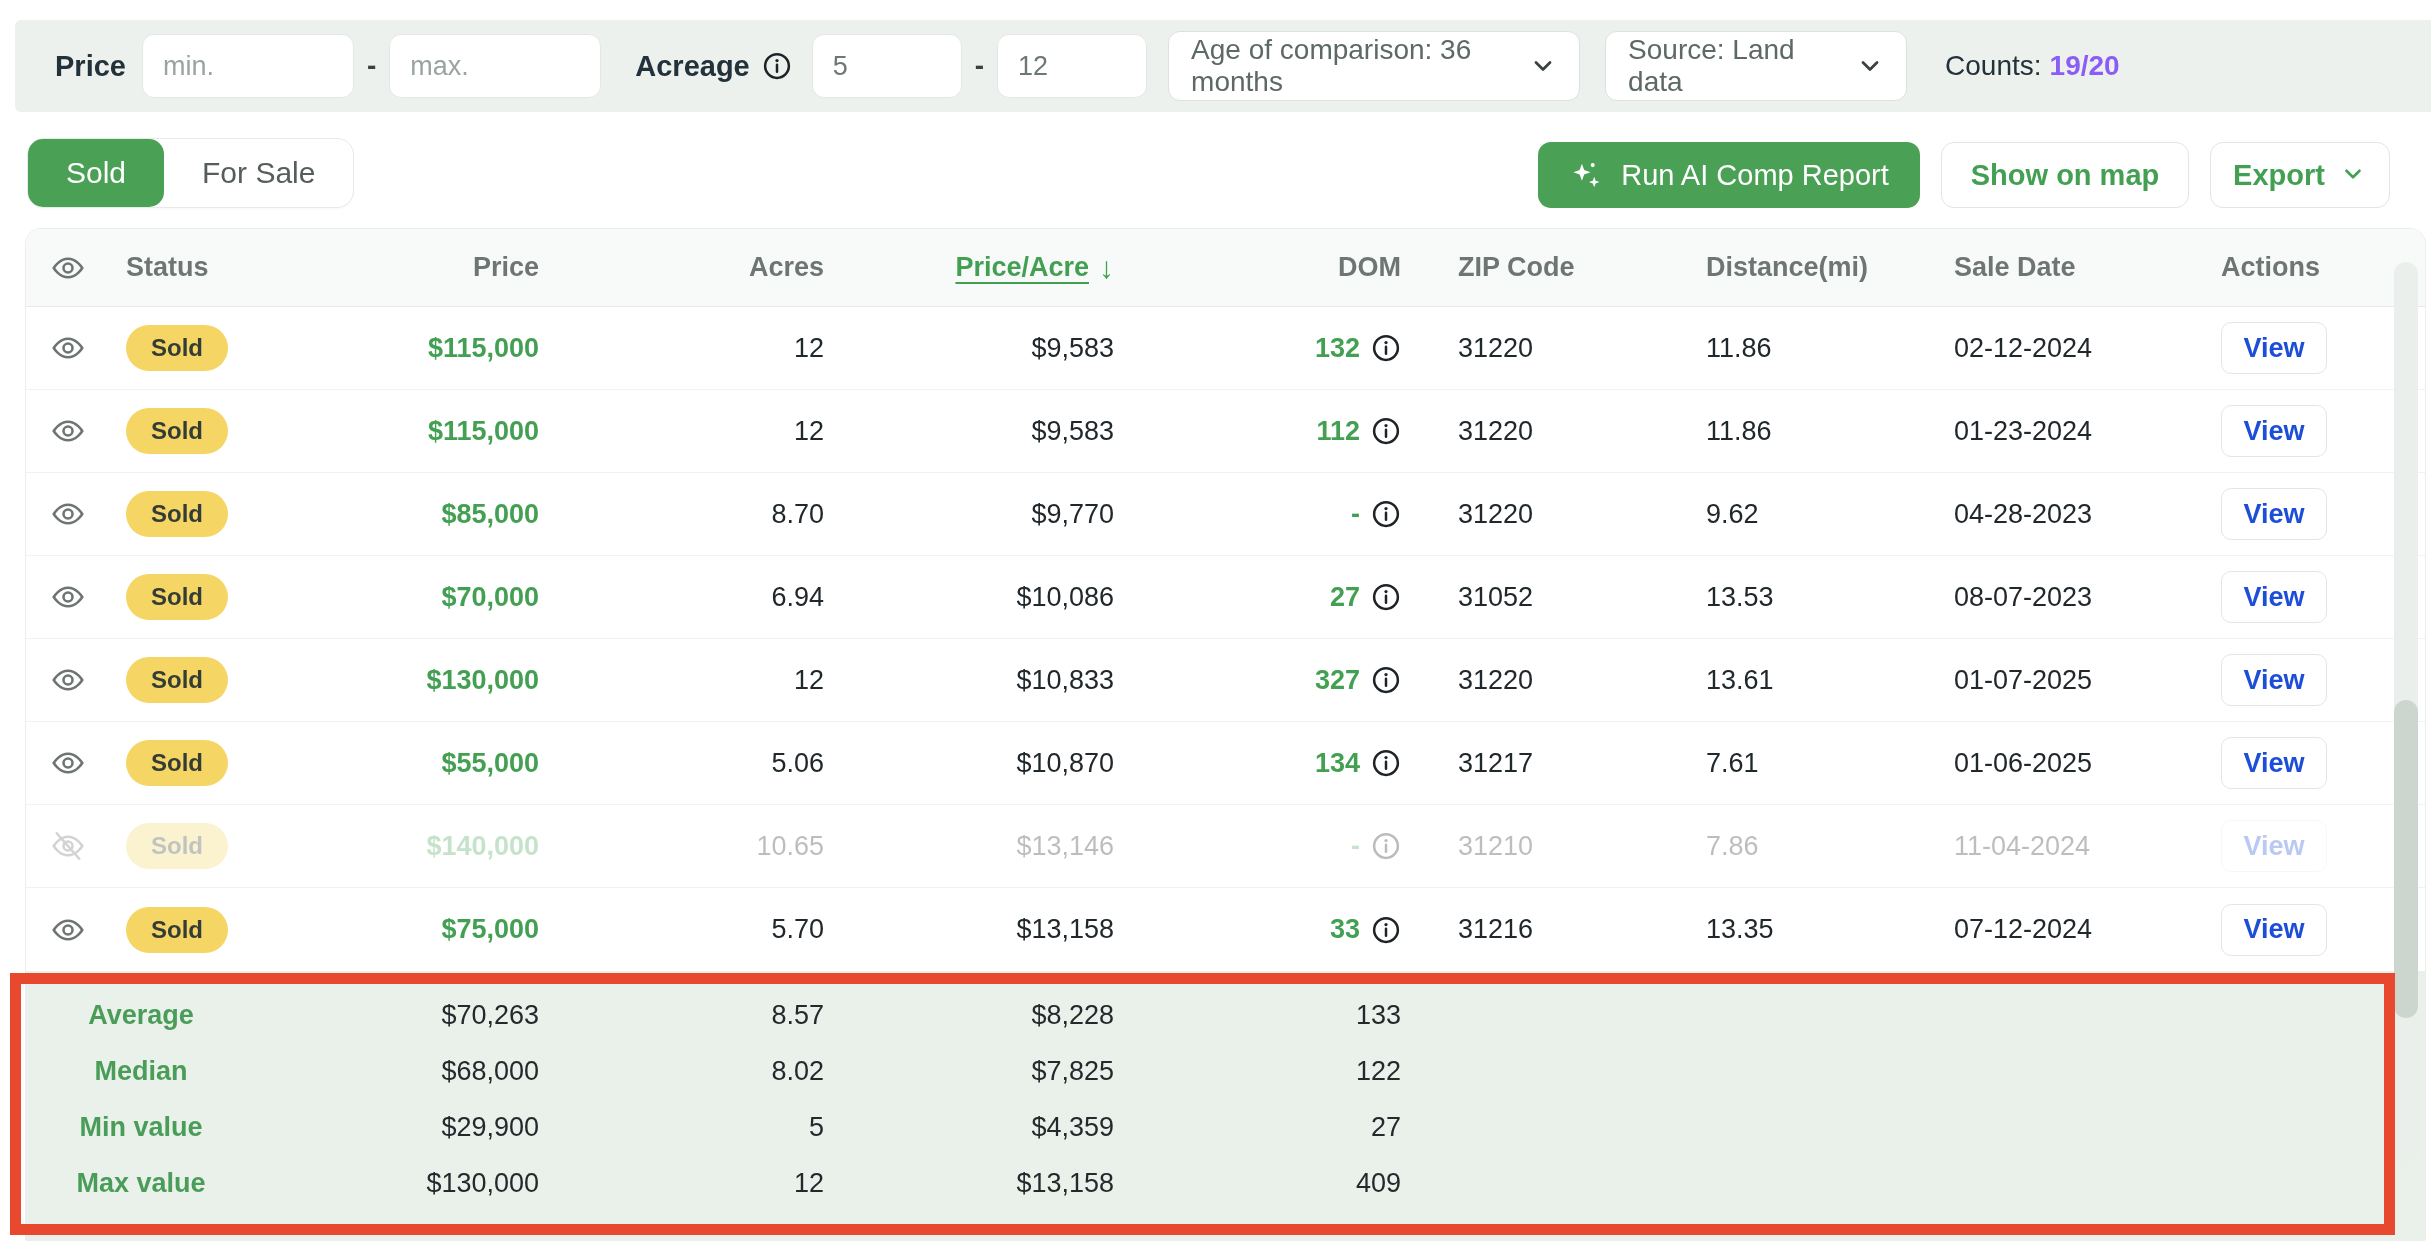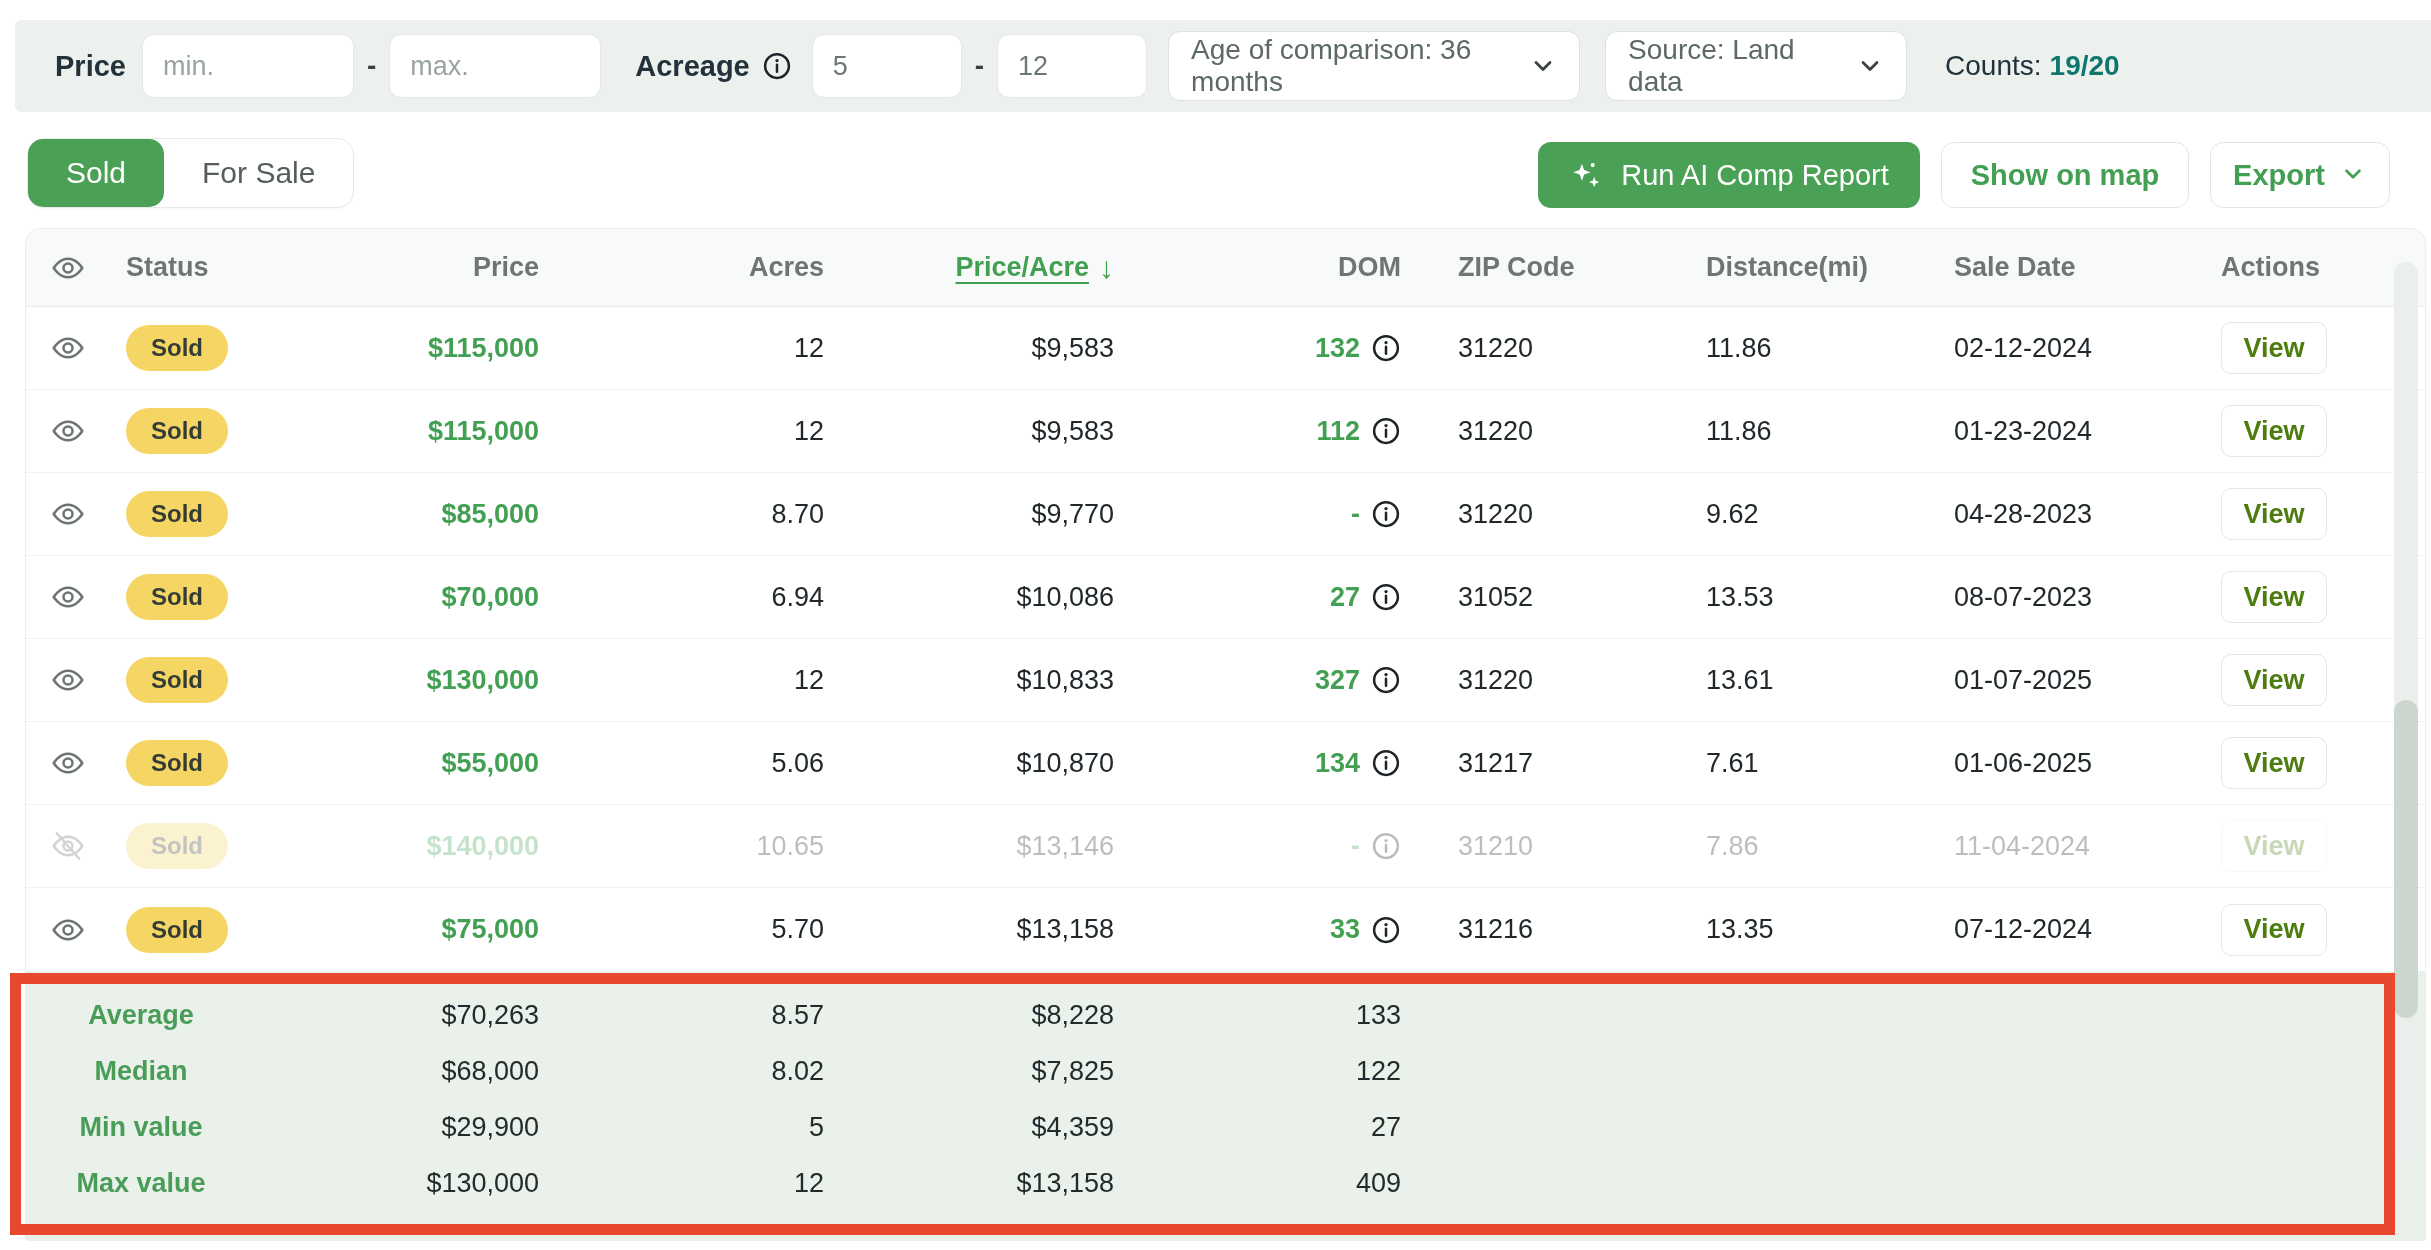--- a/index.html
+++ b/index.html
@@ -26,21 +26,21 @@
   .f-input::placeholder { color: #9aa49f; }
   .f-dash { font-size: 28px; color: #3a423e; margin: 0 13px; font-weight: 600; }
   .f-select {
     height: 70px; background: #fff; border: 1px solid #dde1de; border-radius: 12px;
     display: flex; align-items: center; justify-content: space-between;
     padding: 0 22px; font-size: 28px; color: #5d6964; cursor: pointer;
   }
   .chev { width: 28px; height: 28px; flex: 0 0 auto; }
   .info-ic { width: 30px; height: 30px; display: inline-block; }
   .counts { font-size: 28px; color: #22313a; margin-left: 38px; white-space: nowrap; }
-  .counts .cv { font-weight: 700; color: #0f766e; margin-left: 8px; }
+  .counts .cv { font-weight: 700; color: #8b5cf6; margin-left: 8px; }
 
   
   .tab-group {
     position: absolute; left: 27px; top: 138px; display: inline-flex; align-items: stretch;
     background: #fff; border: 1px solid #e7eae8; border-radius: 17px; height: 70px;
     box-shadow: 0 1px 2px rgba(0,0,0,.03);
   }
   .tab { border: none; background: transparent; font-family: inherit;
     font-size: 30px; padding: 0 38px; color: #565e5a; border-radius: 15px; cursor: pointer; }
   .tab.active { background: #4aa156; color: #fff; font-weight: 500; }
@@ -82,21 +82,21 @@
   .eye-ic { width: 36px; height: 36px; }
   .eye-ic .slash { display: none; }
   .t-row.disabled .eye-ic .slash { display: block; }
   .badge { display: inline-block; background: #f5d564; color: #343c36; border-radius: 999px;
     padding: 9px 25px; font-size: 24px; font-weight: 600; }
   .price-cell { color: #43a053; font-weight: 700; }
   .dom-cell { display: flex; justify-content: flex-end; align-items: center; gap: 11px; }
   .dom-val { color: #43a053; font-weight: 600; }
   .dom-info { width: 30px; height: 30px; color: #1d2326; }
   .view-btn { width: 106px; height: 52px; background: #fff; border: 1px solid #e3e6e4;
-    border-radius: 10px; color: #4d7c0f; font-size: 27px; font-weight: 600;
+    border-radius: 10px; color: #1d4ed8; font-size: 27px; font-weight: 600;
     font-family: inherit; cursor: pointer; }
   .t-row.disabled > * { opacity: 0.3; }
 
   
   .summary-band { position: absolute; left: 0; right: 0; top: 742px; height: 270px;
     background: #e9f1ea; padding-top: 16px; }
   .s-row { height: 56px; font-size: 27px; color: #232a2d; }
   .s-label { grid-column: 1 / 3; text-align: center; color: #4a9d58; font-weight: 700; }
 
   

